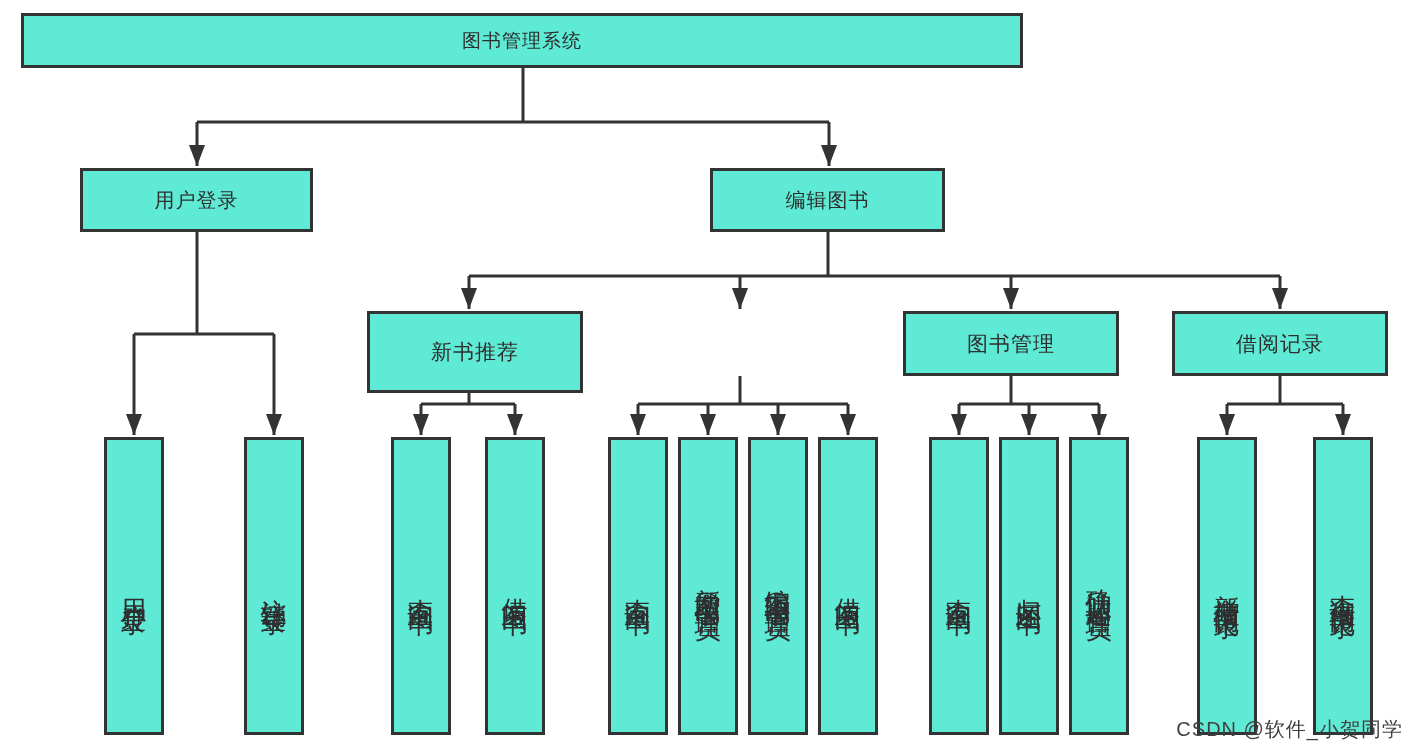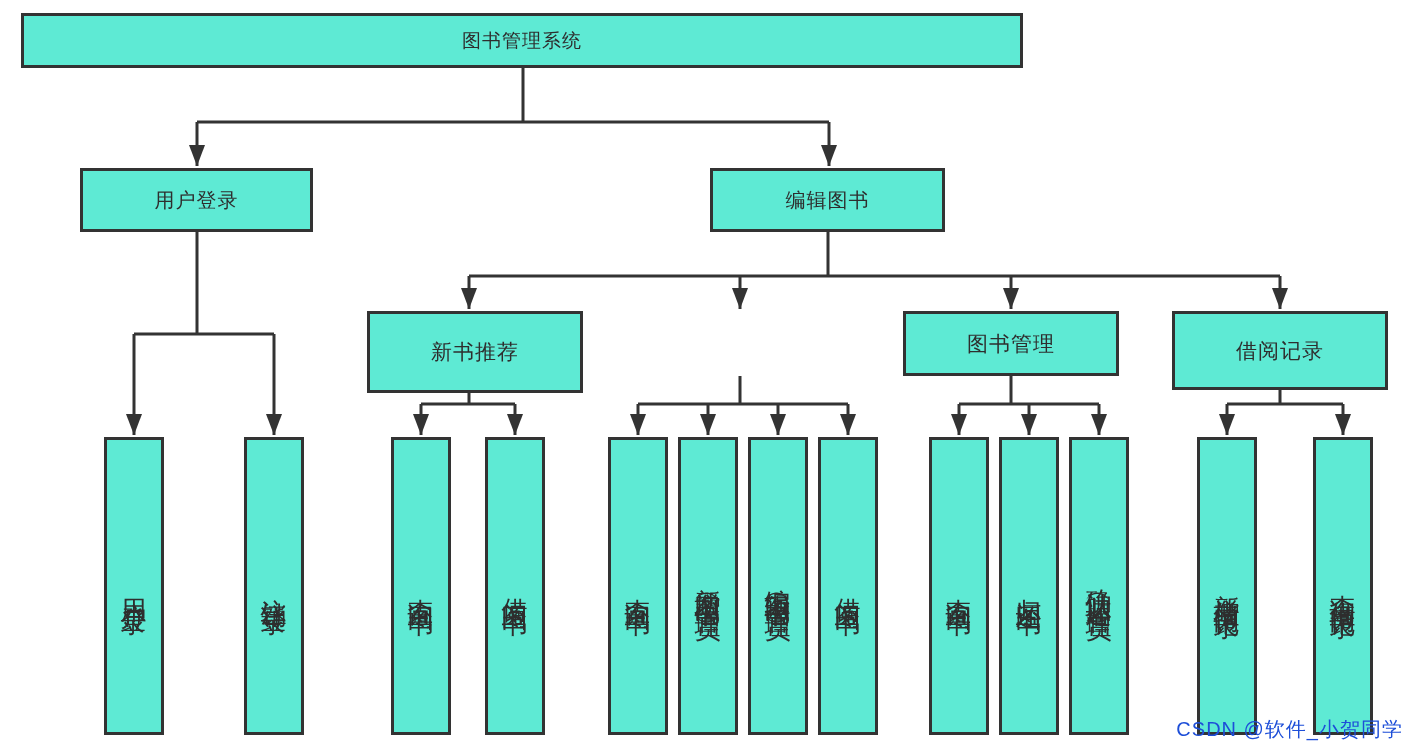--- a/index.html
+++ b/index.html
@@ -40,21 +40,21 @@
     writing-mode: vertical-rl;
     text-orientation: mixed;
     letter-spacing: 4px;
     white-space: nowrap;
   }
   .watermark {
     position: absolute;
     right: 2px;
     top: 716px;
     font-size: 20px;
-    color: #1d4ed8;
+    color: #404040;
     letter-spacing: 1px;
     white-space: nowrap;
   }
 </style>
 </head>
 <body>
 
 <div id="canvas">
 
   <svg id="edges" viewBox="0 0 1405 747" xmlns="http://www.w3.org/2000/svg">
@@ -110,21 +110,21 @@
   <div class="node l1" style="left:710px;top:168px;width:235px;height:64px">
     <span>编辑图书</span>
   </div>
 
   <div class="node l2" style="left:367px;top:311px;width:216px;height:82px">
     <span>新书推荐</span>
   </div>
   <div class="node l2" style="left:903px;top:311px;width:216px;height:65px">
     <span>图书管理</span>
   </div>
-  <div class="node l2" style="left:1172px;top:311px;width:216px;height:79px">
+  <div class="node l2" style="left:1172px;top:311px;width:216px;height:65px">
     <span>借阅记录</span>
   </div>
 
   <div class="node leaf" style="left:104px;top:437px;width:60px;height:298px">
     <span>用户登录</span>
   </div>
   <div class="node leaf" style="left:244px;top:437px;width:60px;height:298px">
     <span>注销登录</span>
   </div>
   <div class="node leaf" style="left:391px;top:437px;width:60px;height:298px">

